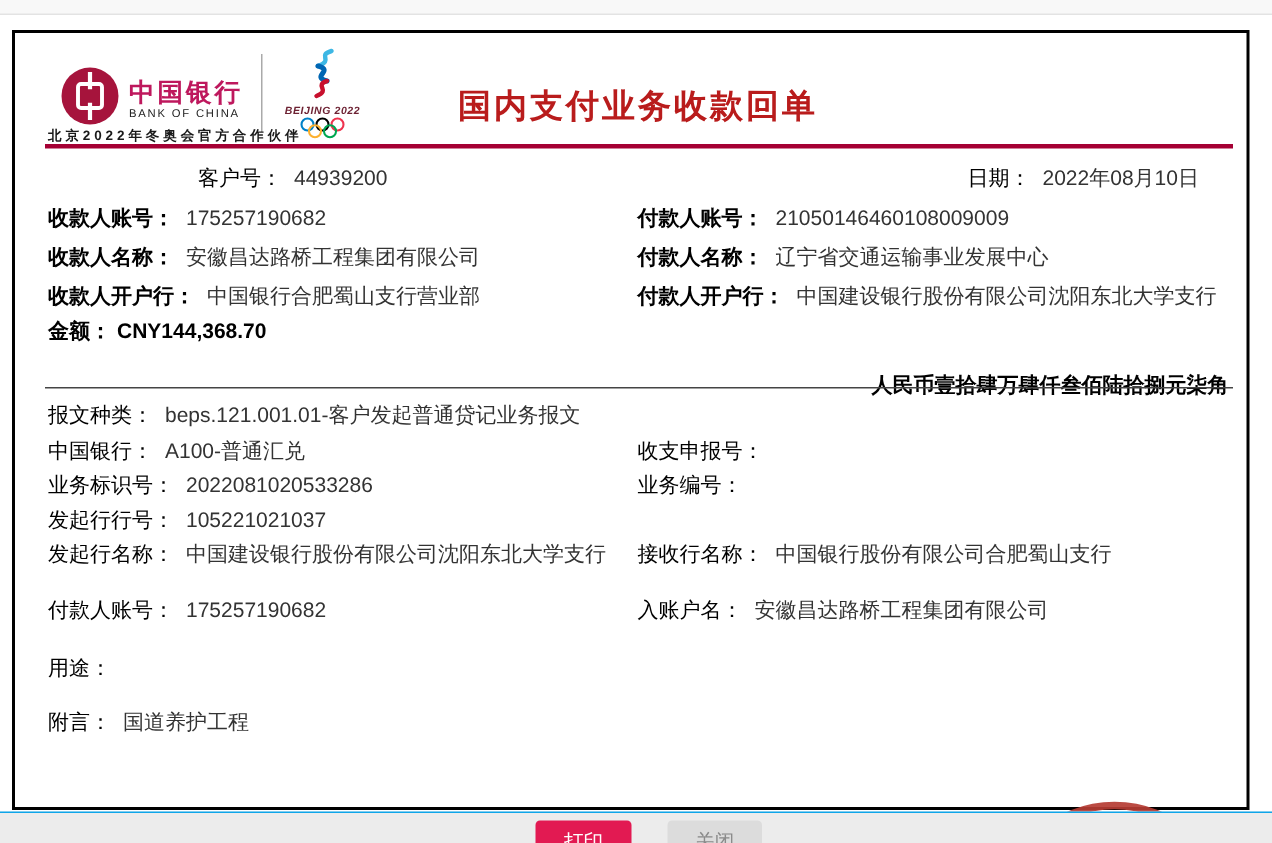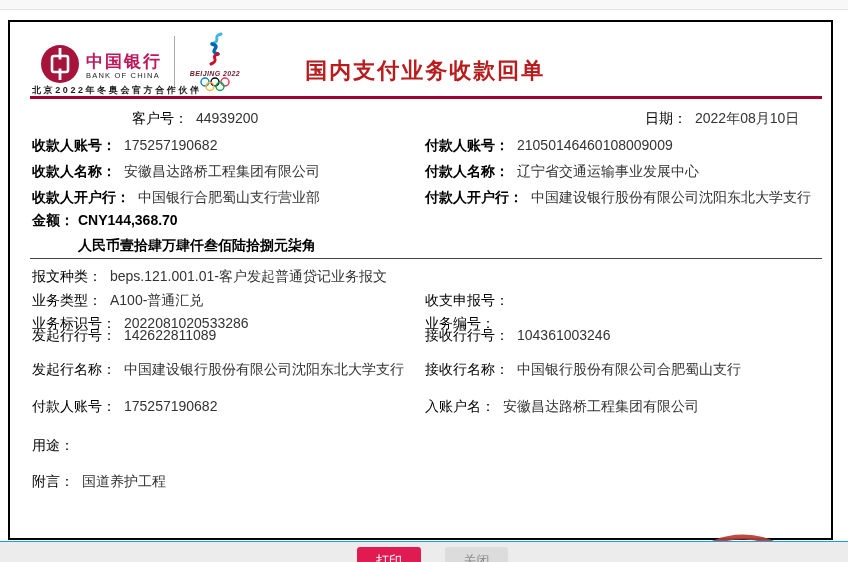--- a/index.html
+++ b/index.html
@@ -144,61 +144,57 @@
     <div class="c2">
       <span class="lbl b">付款人开户行：</span>
       <span class="val">中国建设银行股份有限公司沈阳东北大学支行</span>
     </div>
   </div>
 
   <div class="row" style="top:190px;">
     <span class="lbl b">金额：</span>
     <span class="val b" style="margin-left:4px;color:#000;">CNY144,368.70</span>
   </div>
-  <div class="row" style="top:215px;">
+  <div class="row" style="top:226px;justify-content:flex-end;">
     <span class="lbl b" style="margin-left:46px;">人民币壹拾肆万肆仟叁佰陆拾捌元柒角</span>
   </div>
 
   <div class="divline"></div>
 
   <div class="row" style="top:246px;">
     <span class="lbl">报文种类：</span>
     <span class="val">beps.121.001.01-客户发起普通贷记业务报文</span>
   </div>
 
   <div class="row" style="top:270px;">
     <div class="c1">
-      <span class="lbl">业务类型：</span>
+      <span class="lbl">中国银行：</span>
       <span class="val">A100-普通汇兑</span>
     </div>
     <div class="c2">
       <span class="lbl">收支申报号：</span>
       <span class="val"></span>
     </div>
   </div>
 
   <div class="row" style="top:293px;">
     <div class="c1">
       <span class="lbl">业务标识号：</span>
       <span class="val">2022081020533286</span>
     </div>
     <div class="c2">
       <span class="lbl">业务编号：</span>
       <span class="val"></span>
     </div>
   </div>
 
-  <div class="row" style="top:305px;">
+  <div class="row" style="top:316px;gap:40px;">
     <div class="c1">
       <span class="lbl">发起行行号：</span>
-      <span class="val">142622811089</span>
-    </div>
-    <div class="c2">
-      <span class="lbl">接收行行号：</span>
-      <span class="val">104361003246</span>
+      <span class="val">105221021037</span>
     </div>
   </div>
 
   <div class="row" style="top:339px;">
     <div class="c1">
       <span class="lbl">发起行名称：</span>
       <span class="val">中国建设银行股份有限公司沈阳东北大学支行</span>
     </div>
     <div class="c2">
       <span class="lbl">接收行名称：</span>

